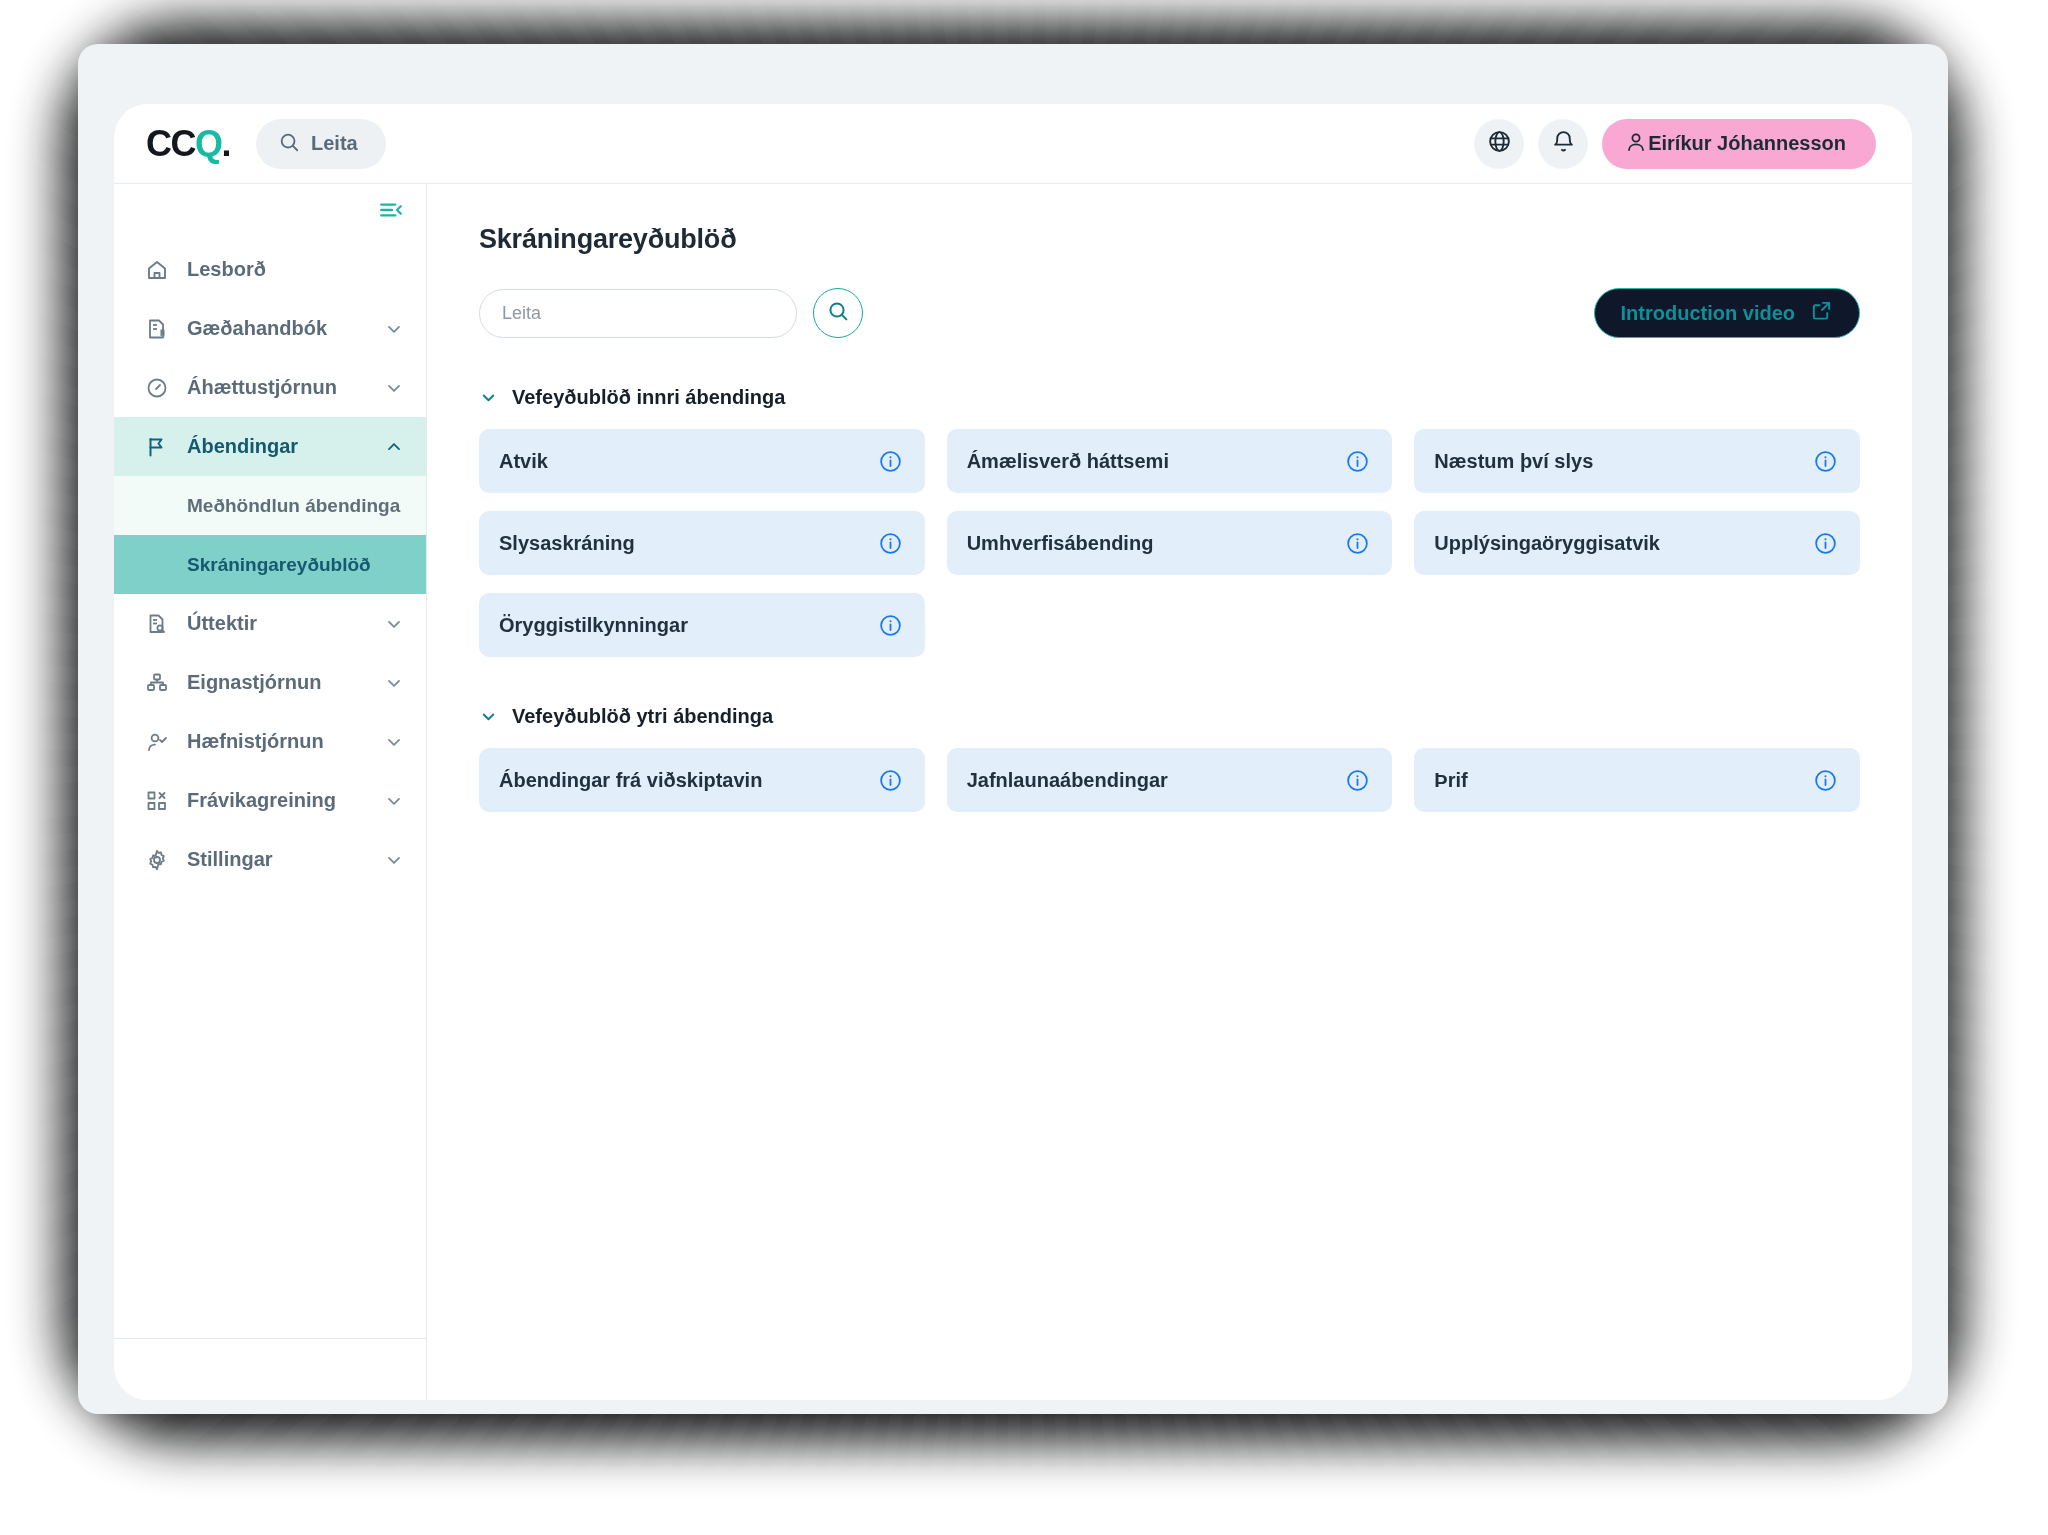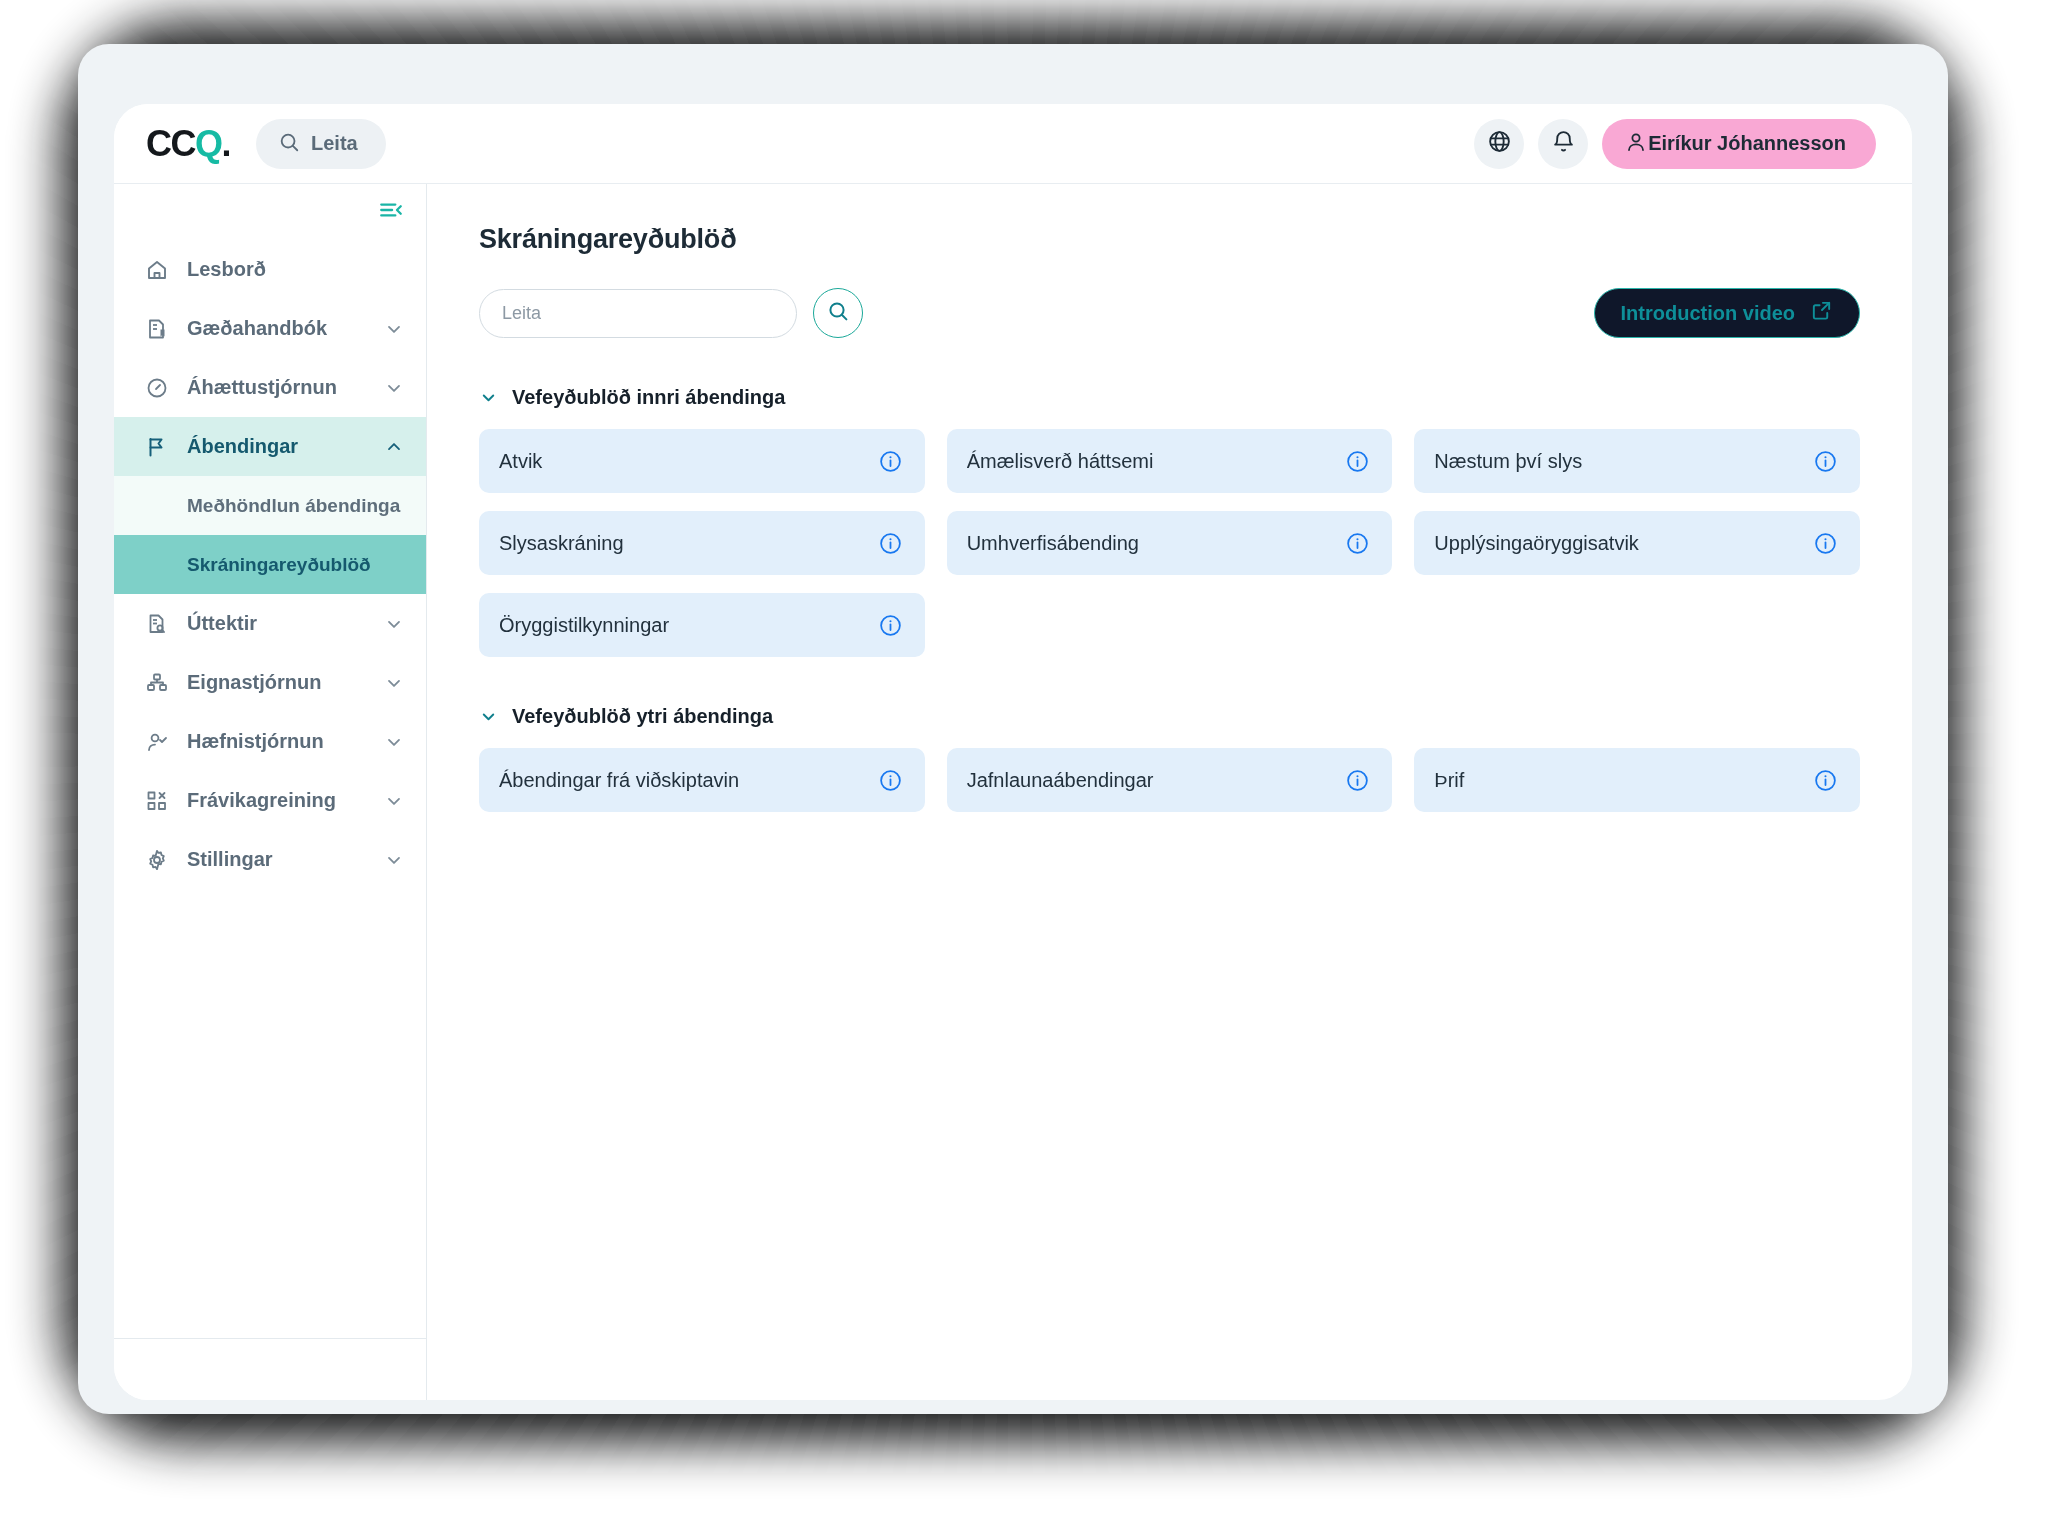--- a/index.html
+++ b/index.html
@@ -45,21 +45,21 @@
   }
 
   
   .device {
     position: absolute;
     left: 78px;
     top: 44px;
     width: 1870px;
     height: 1370px;
     background: #eff3f6;
-    border-radius: 31px;
+    border-radius: 20px;
     overflow: hidden;
   }
 
   
   .app {
     position: absolute;
     left: 36px;
     top: 60px;
     width: 1798px;
     height: 1296px;
@@ -291,21 +291,21 @@
     background: #e2effb;
     border-radius: 10px;
     display: flex;
     align-items: center;
     padding: 0 22px 0 20px;
     cursor: pointer;
   }
   .card .card-label {
     flex: 1 1 auto;
     font-size: 20px;
-    font-weight: 400;
+    font-weight: 700;
     color: #22313d;
     white-space: nowrap;
     overflow: hidden;
     text-overflow: ellipsis;
   }
   .card .info {
     flex: 0 0 auto;
     color: #1878f0;
     display: flex;
     align-items: center;

